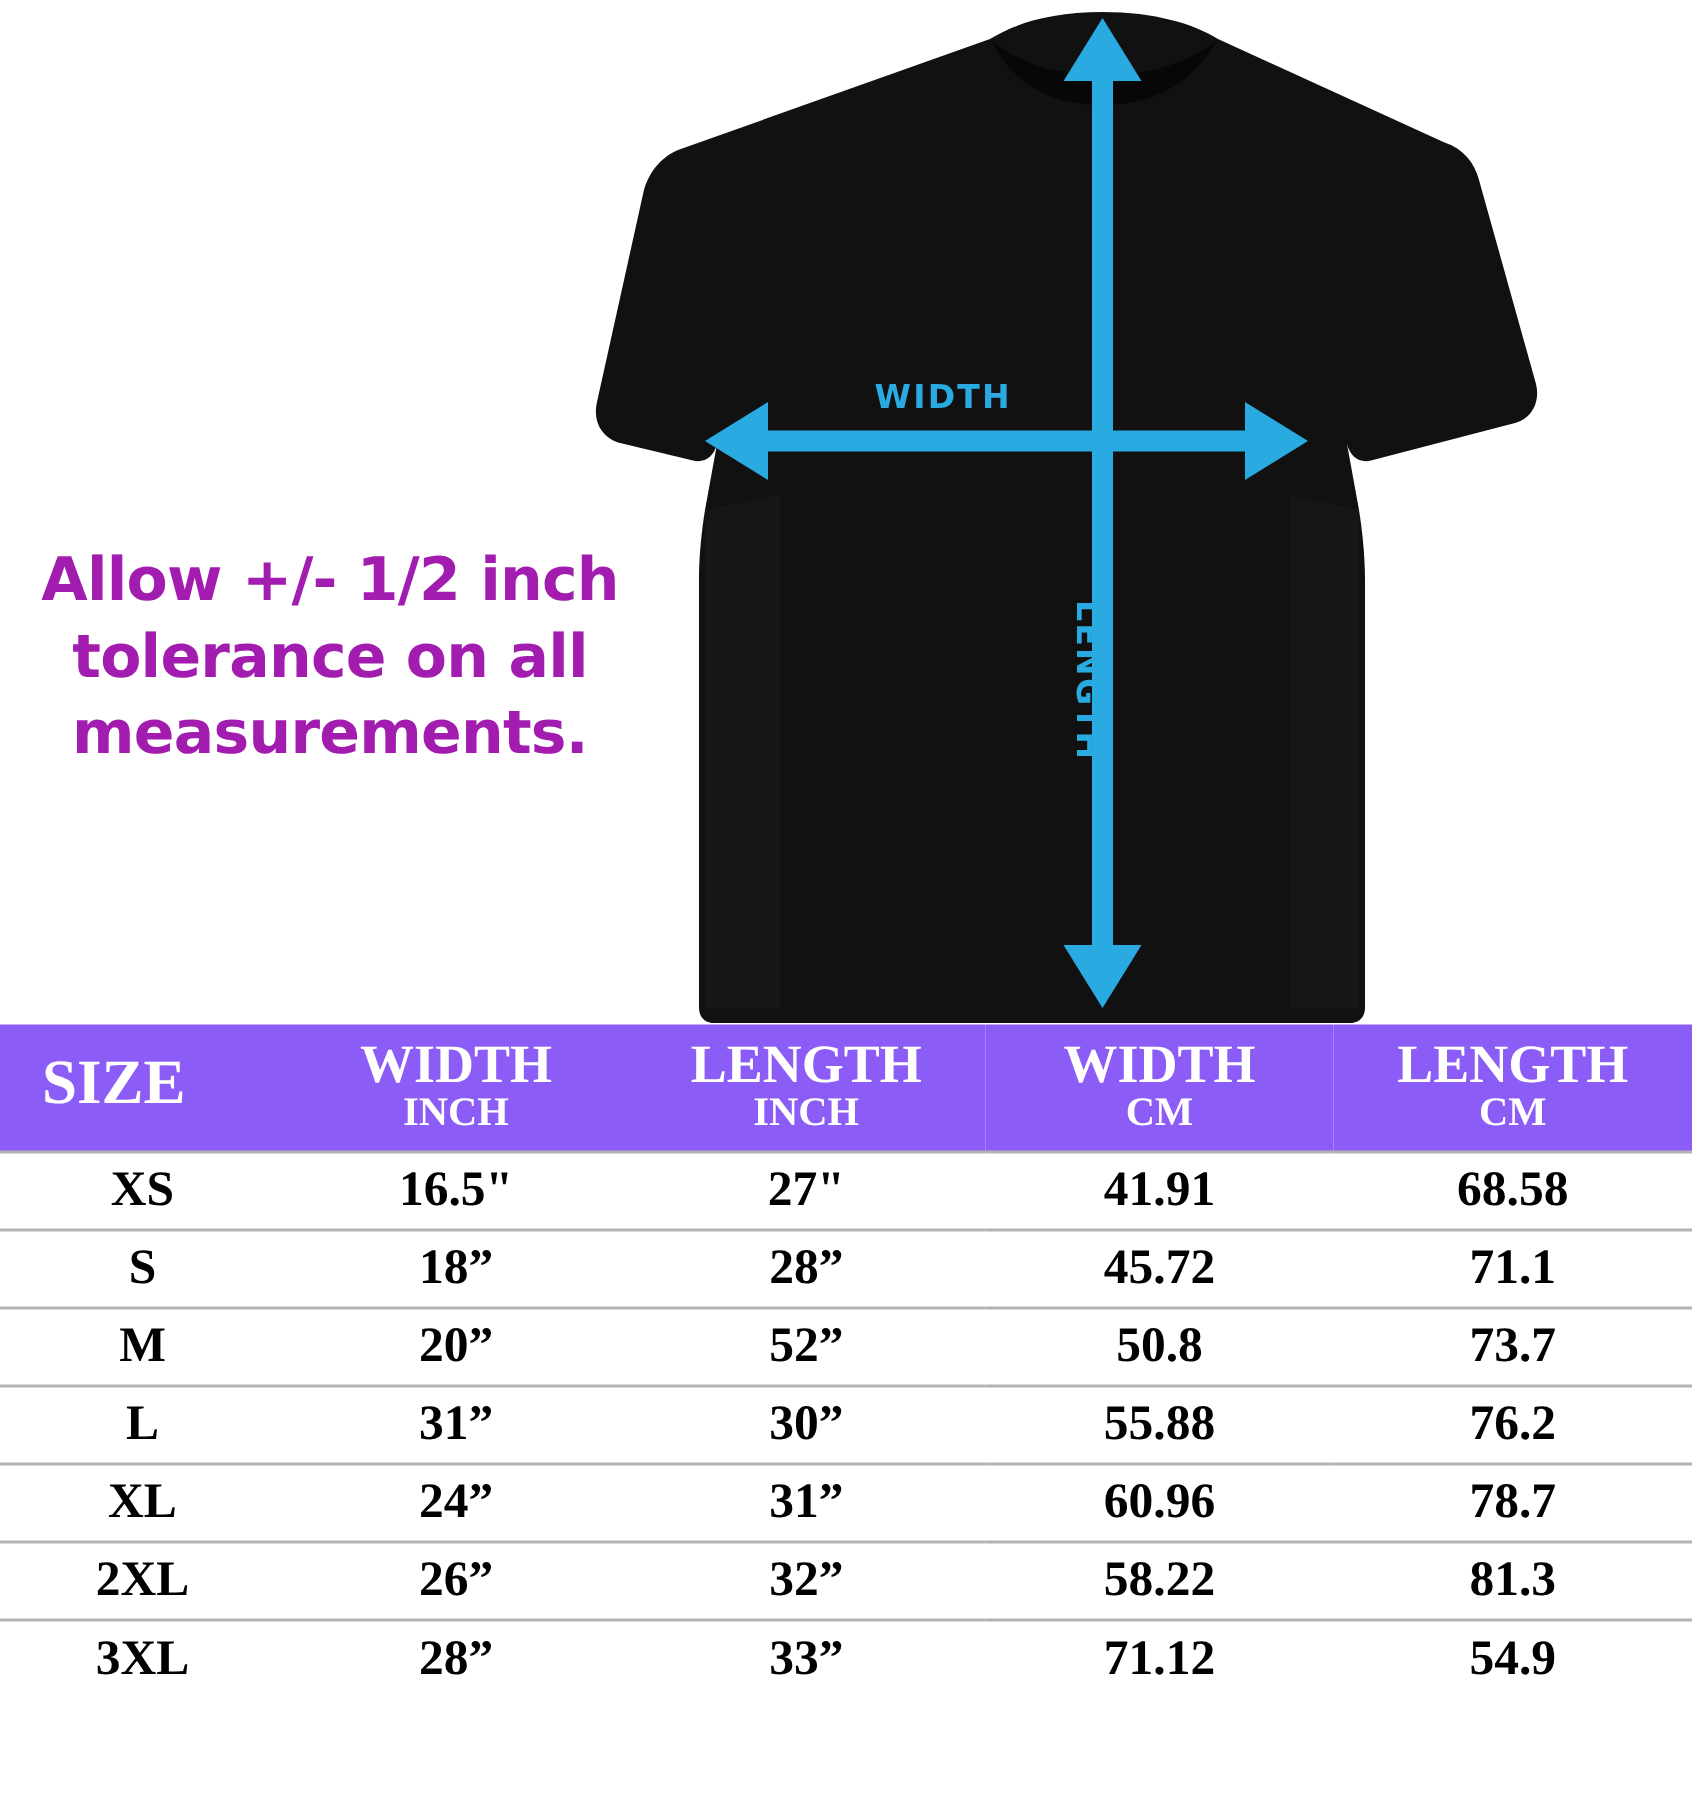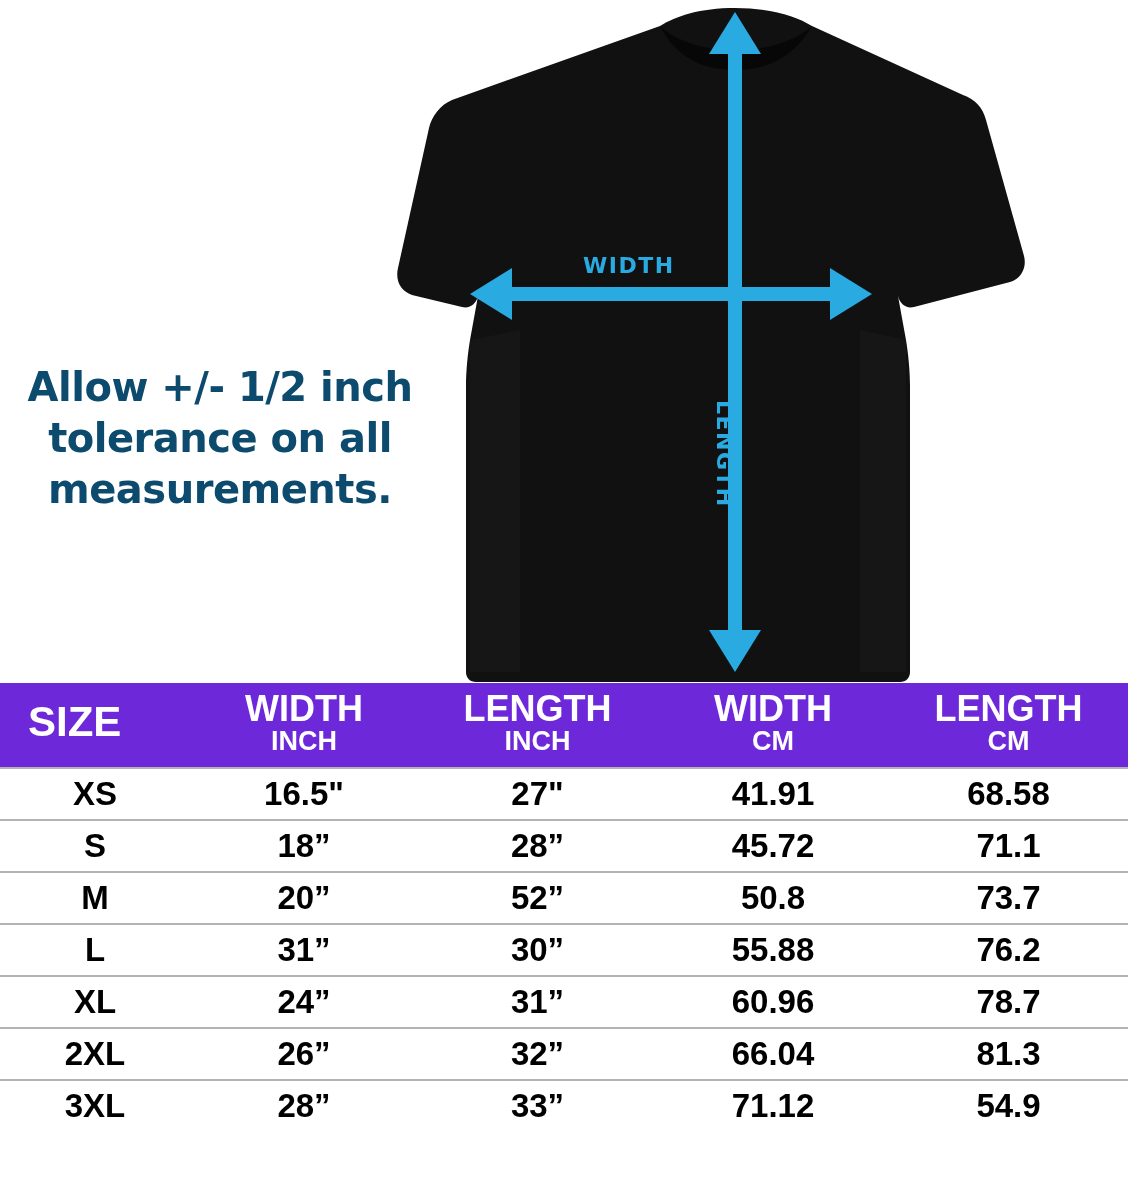--- a/index.html
+++ b/index.html
@@ -27,21 +27,21 @@
   #tolerance-note {
     position: absolute;
     left: 8px;
     top: 362px;
     width: 424px;
     text-align: center;
     font-family: "DejaVu Sans", sans-serif;
     font-weight: bold;
     font-size: 40px;
     line-height: 1.28;
-    color: #0c4a6e;
+    color: #a21caf;
     letter-spacing: -0.5px;
   }
 
   .arrow-label {
     position: absolute;
     color: #29ABE2;
     font-family: "DejaVu Sans", sans-serif;
     font-weight: bold;
     font-size: 22px;
     letter-spacing: 1.5px;
@@ -66,23 +66,23 @@
     border-collapse: collapse;
     table-layout: fixed;
   }
   #size-table col.c-size   { width: 190px; }
   #size-table col.c-wi     { width: 228px; }
   #size-table col.c-li     { width: 239px; }
   #size-table col.c-wc     { width: 232px; }
   #size-table col.c-lc     { width: 239px; }
 
   #size-table thead th {
-    background: #6d28d9;
+    background: #8b5cf6;
     color: #ffffff;
-    font-family: Liberation Sans, sans-serif;
+    font-family: Liberation Serif, serif;
     font-weight: bold;
     font-size: 36px;
     line-height: 1.02;
     text-align: center;
     padding: 8px 0 12px 0;
     vertical-align: middle;
     letter-spacing: 0px;
   }
   #size-table thead th .sub {
     display: block;
@@ -91,21 +91,21 @@
   }
   #size-table thead th.size-head {
     font-size: 42px;
     text-align: left;
     padding-left: 28px;
   }
 
   #size-table tbody td {
     height: 52px;
     text-align: center;
-    font-family: Liberation Sans, sans-serif;
+    font-family: Liberation Serif, serif;
     font-weight: bold;
     font-size: 33px;
     color: #000000;
     border-bottom: 2px solid #b3b3b3;
     padding: 0;
     vertical-align: middle;
   }
   #size-table tbody tr:first-child td {
     border-top: 2px solid #b3b3b3;
   }
@@ -240,21 +240,21 @@
       <td>XL</td>
       <td>24”</td>
       <td>31”</td>
       <td>60.96</td>
       <td>78.7</td>
     </tr>
     <tr>
       <td>2XL</td>
       <td>26”</td>
       <td>32”</td>
-      <td>66.04</td>
+      <td>58.22</td>
       <td>81.3</td>
     </tr>
     <tr>
       <td>3XL</td>
       <td>28”</td>
       <td>33”</td>
       <td>71.12</td>
       <td>54.9</td>
     </tr>
   </tbody>

